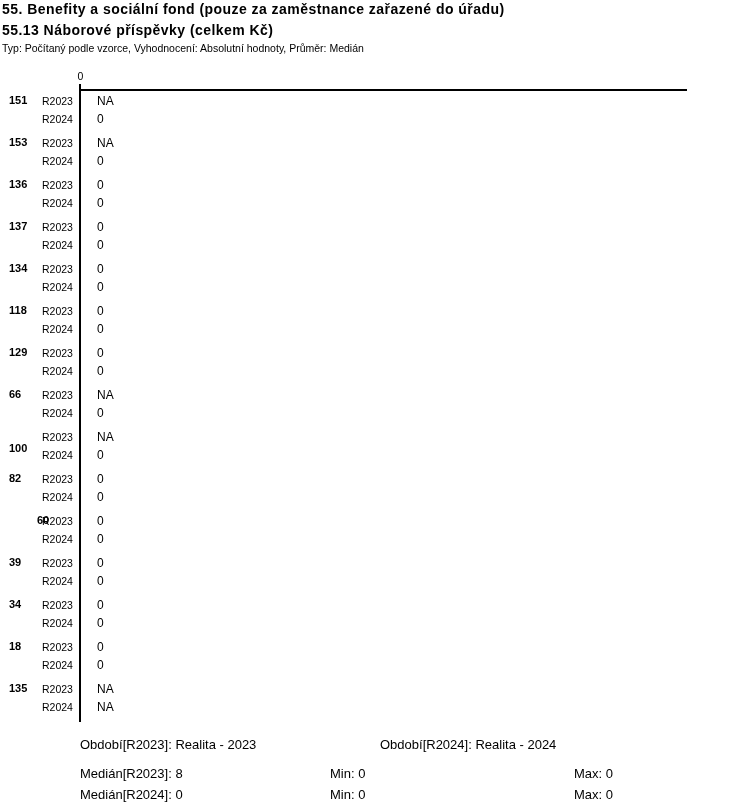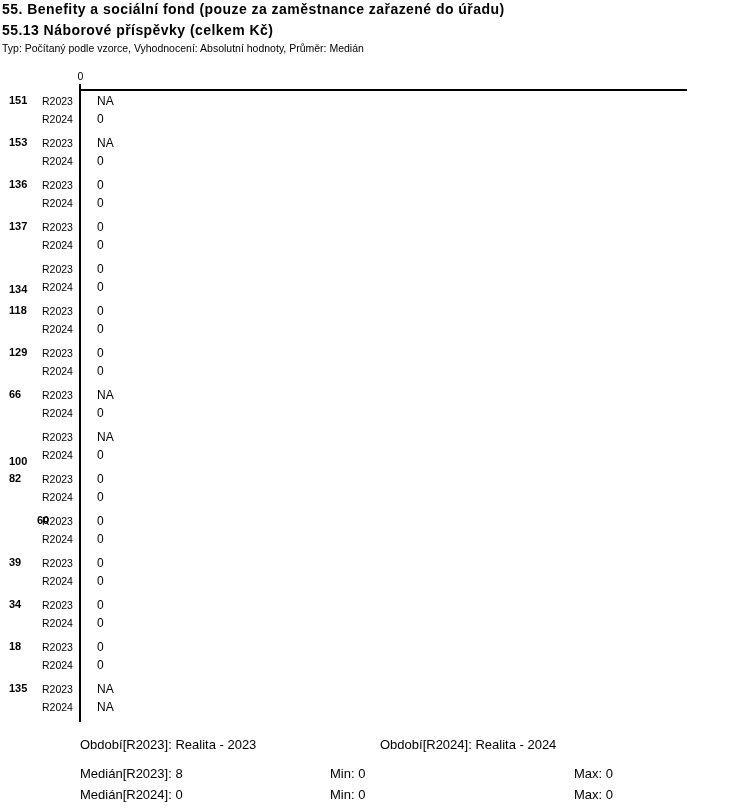--- a/index.html
+++ b/index.html
@@ -120,41 +120,41 @@
       <div class="group-label" style="top: 178px;">136</div>
       <div class="series-label" style="top: 179px;">R2023</div>
       <div class="value-label" style="top: 179px;">0</div>
       <div class="series-label" style="top: 197px;">R2024</div>
       <div class="value-label" style="top: 197px;">0</div>
       <div class="group-label" style="top: 220px;">137</div>
       <div class="series-label" style="top: 221px;">R2023</div>
       <div class="value-label" style="top: 221px;">0</div>
       <div class="series-label" style="top: 239px;">R2024</div>
       <div class="value-label" style="top: 239px;">0</div>
-      <div class="group-label" style="top: 262px; margin-top: 21px;">134</div>
+      <div class="group-label" style="top: 262px;">134</div>
       <div class="series-label" style="top: 263px;">R2023</div>
       <div class="value-label" style="top: 263px;">0</div>
       <div class="series-label" style="top: 281px;">R2024</div>
       <div class="value-label" style="top: 281px;">0</div>
       <div class="group-label" style="top: 304px;">118</div>
       <div class="series-label" style="top: 305px;">R2023</div>
       <div class="value-label" style="top: 305px;">0</div>
       <div class="series-label" style="top: 323px;">R2024</div>
       <div class="value-label" style="top: 323px;">0</div>
       <div class="group-label" style="top: 346px;">129</div>
       <div class="series-label" style="top: 347px;">R2023</div>
       <div class="value-label" style="top: 347px;">0</div>
       <div class="series-label" style="top: 365px;">R2024</div>
       <div class="value-label" style="top: 365px;">0</div>
       <div class="group-label" style="top: 388px;">66</div>
       <div class="series-label" style="top: 389px;">R2023</div>
       <div class="value-label" style="top: 389px;">NA</div>
       <div class="series-label" style="top: 407px;">R2024</div>
       <div class="value-label" style="top: 407px;">0</div>
-      <div class="group-label" style="top: 455px;">100</div>
+      <div class="group-label" style="top: 442px;">100</div>
       <div class="series-label" style="top: 431px;">R2023</div>
       <div class="value-label" style="top: 431px;">NA</div>
       <div class="series-label" style="top: 449px;">R2024</div>
       <div class="value-label" style="top: 449px;">0</div>
       <div class="group-label" style="top: 472px;">82</div>
       <div class="series-label" style="top: 473px;">R2023</div>
       <div class="value-label" style="top: 473px;">0</div>
       <div class="series-label" style="top: 491px;">R2024</div>
       <div class="value-label" style="top: 491px;">0</div>
       <div class="group-label" style="top: 514px; margin-left: 28px;">60</div>

